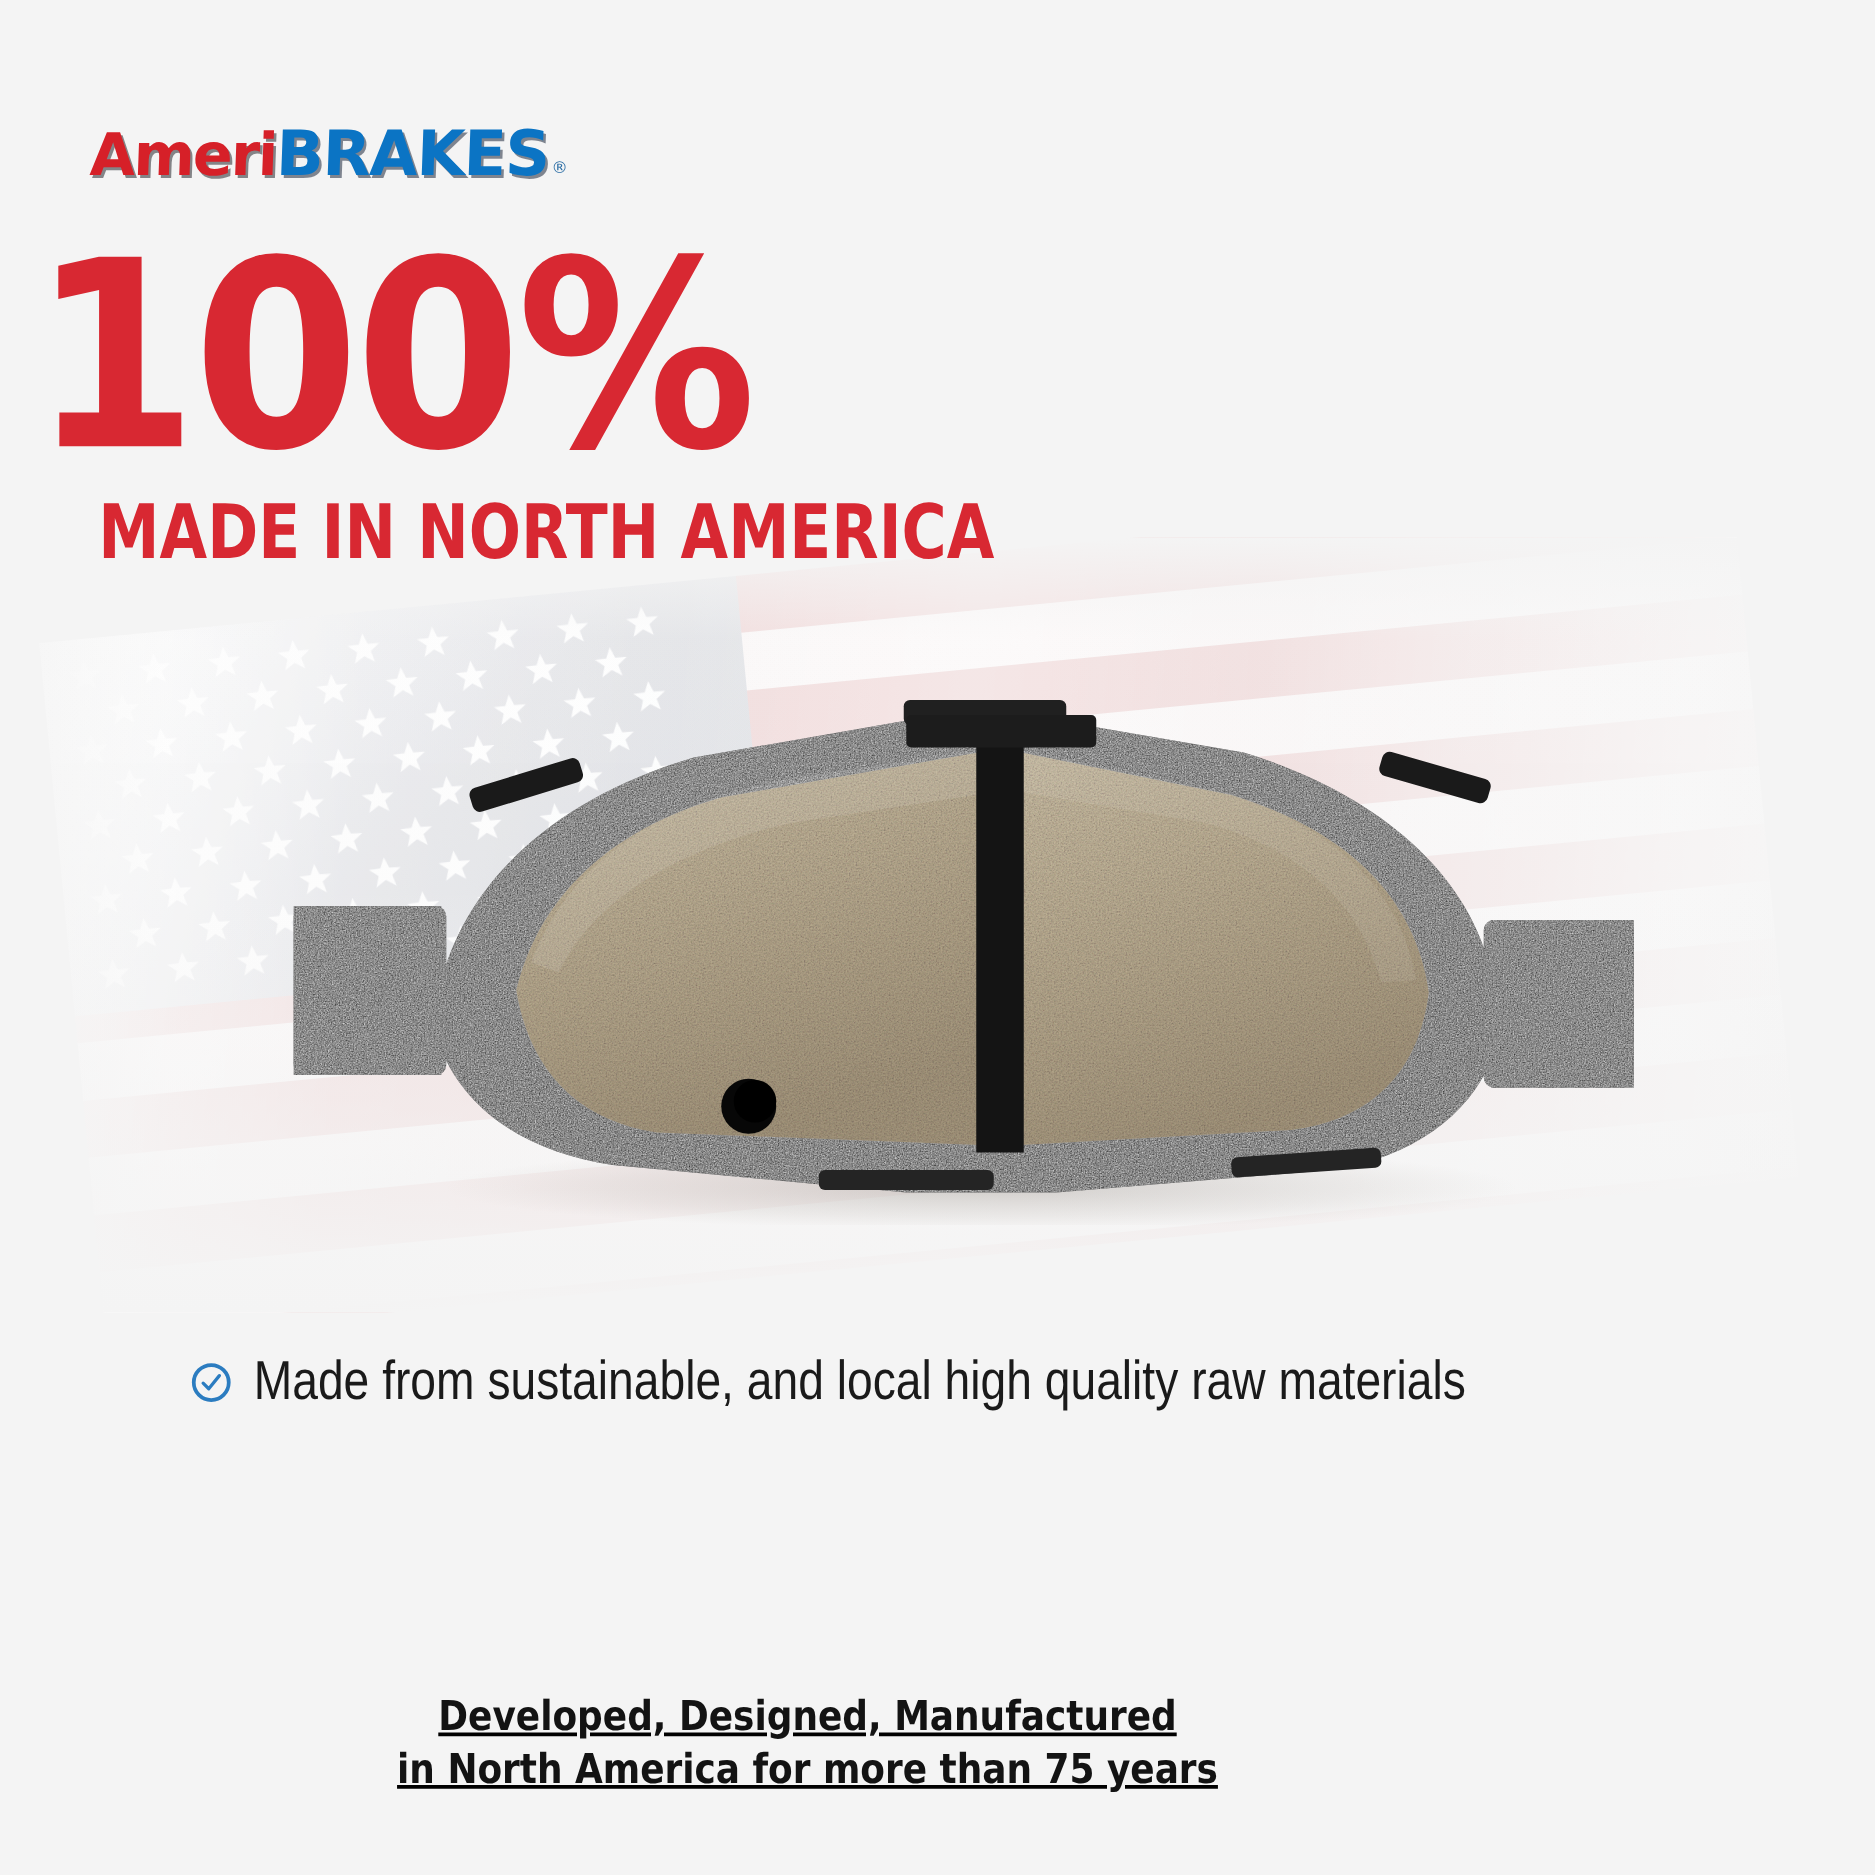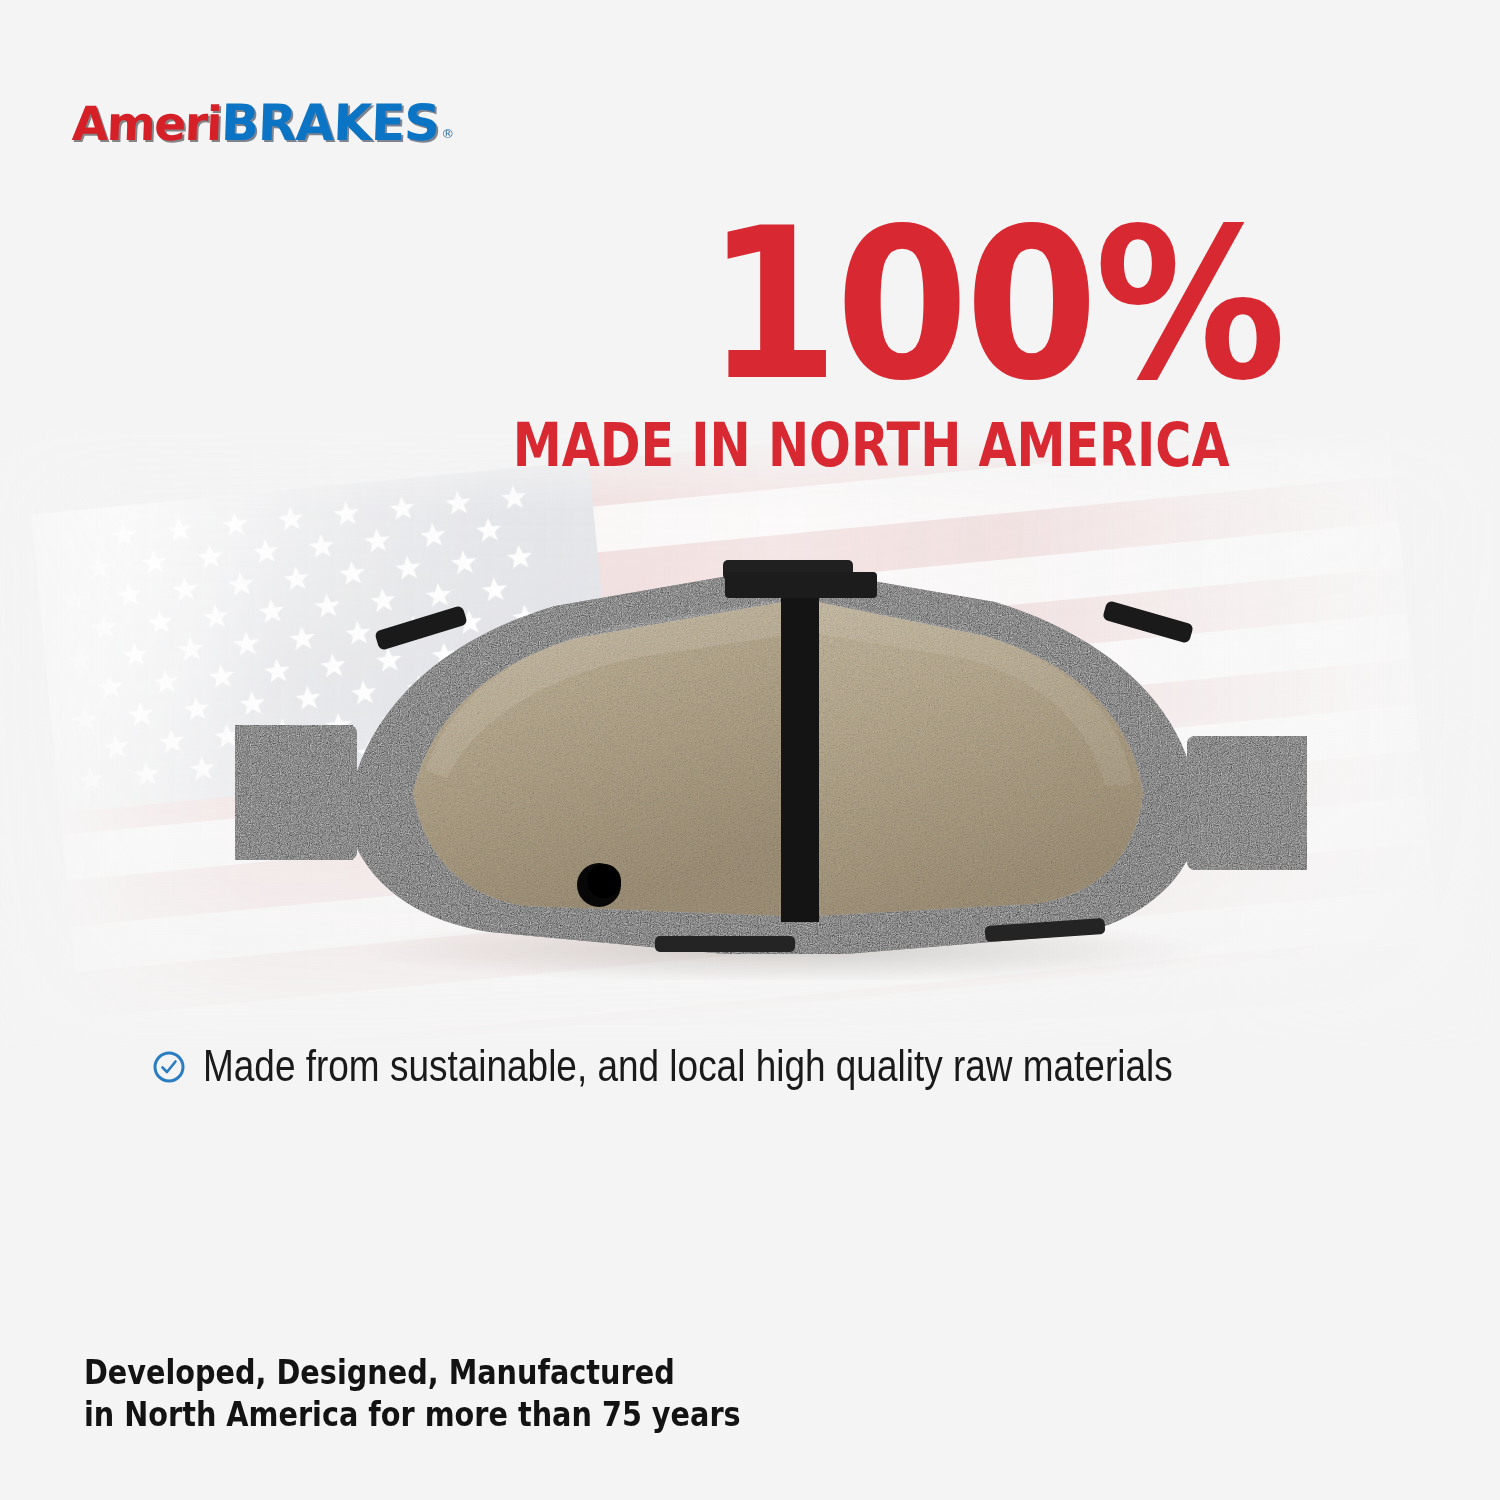--- a/index.html
+++ b/index.html
@@ -121,23 +121,23 @@
     inset: 0;
     background:
       linear-gradient(to bottom, rgba(244,244,244,1) 0%, rgba(244,244,244,0.05) 13%, rgba(244,244,244,0) 45%, rgba(244,244,244,0.75) 88%, rgba(244,244,244,1) 100%),
       linear-gradient(to right, rgba(244,244,244,0.95) 0%, rgba(244,244,244,0.1) 9%, rgba(244,244,244,0) 55%, rgba(244,244,244,0.55) 90%, rgba(244,244,244,1) 100%);
   }
 
   
   .headline {
     position: absolute;
     left: 0;
-    top: 210px;
+    top: 191px;
     width: 1308px;
-    text-align: right;
+    text-align: left;
     line-height: 1;
     z-index: 4;
   }
   .pct {
     font-family: "DejaVu Sans", sans-serif;
     font-weight: bold;
     font-size: 208px;
     color: #d82832;
     letter-spacing: -4px;
     transform: scaleX(0.92);
@@ -179,20 +179,21 @@
     left: 152px;
     top: 1040px;
     width: 1250px;
     z-index: 5;
   }
   .bullet-row {
     display: flex;
     align-items: center;
     margin-bottom: 16px;
     height: 52px;
+    margin-top: 39px;
   }
   .check-icon {
     flex: 0 0 auto;
     width: 34px;
     height: 34px;
     margin-right: 17px;
     position: relative;
     top: 1px;
   }
   .check-icon svg { display: block; }
@@ -205,22 +206,23 @@
     white-space: nowrap;
     line-height: 1.1;
   }
 
   
   .footer {
     position: absolute;
     left: 0;
     top: 1352px;
     width: 1292px;
-    text-align: left;
+    text-align: center;
     z-index: 5;
+    text-decoration: underline;
   }
   .footer-line {
     font-family: "DejaVu Sans", sans-serif;
     font-weight: bold;
     font-size: 33px;
     color: #131313;
     letter-spacing: 0px;
     transform: scaleX(0.87);
     display: block;
     line-height: 1.28;

